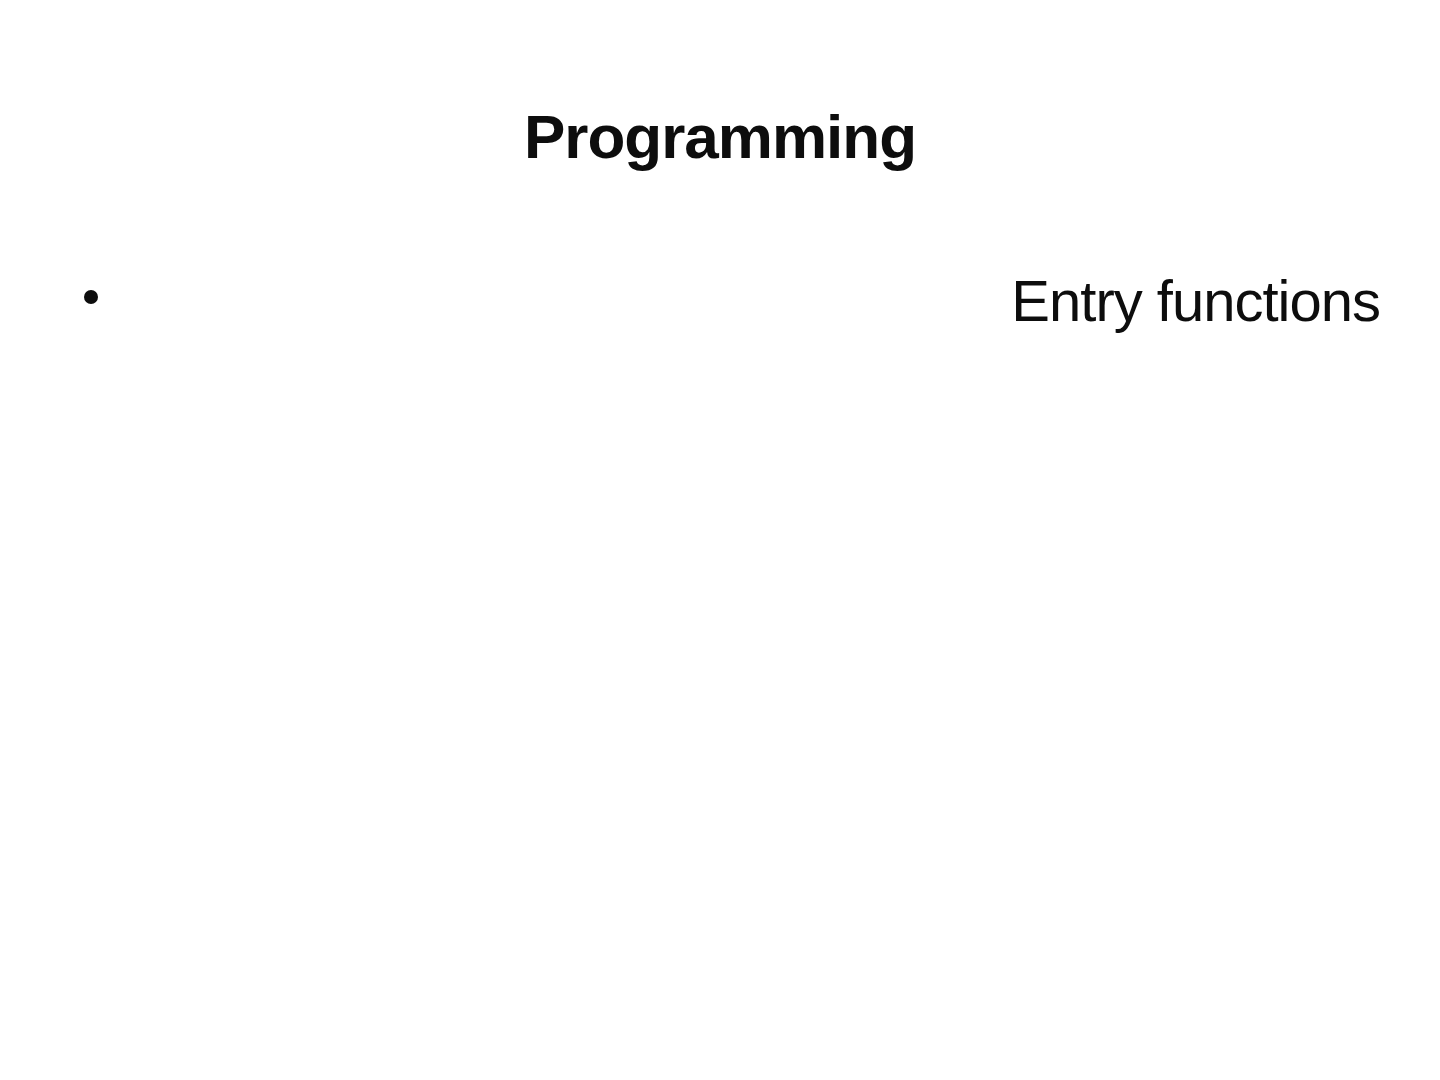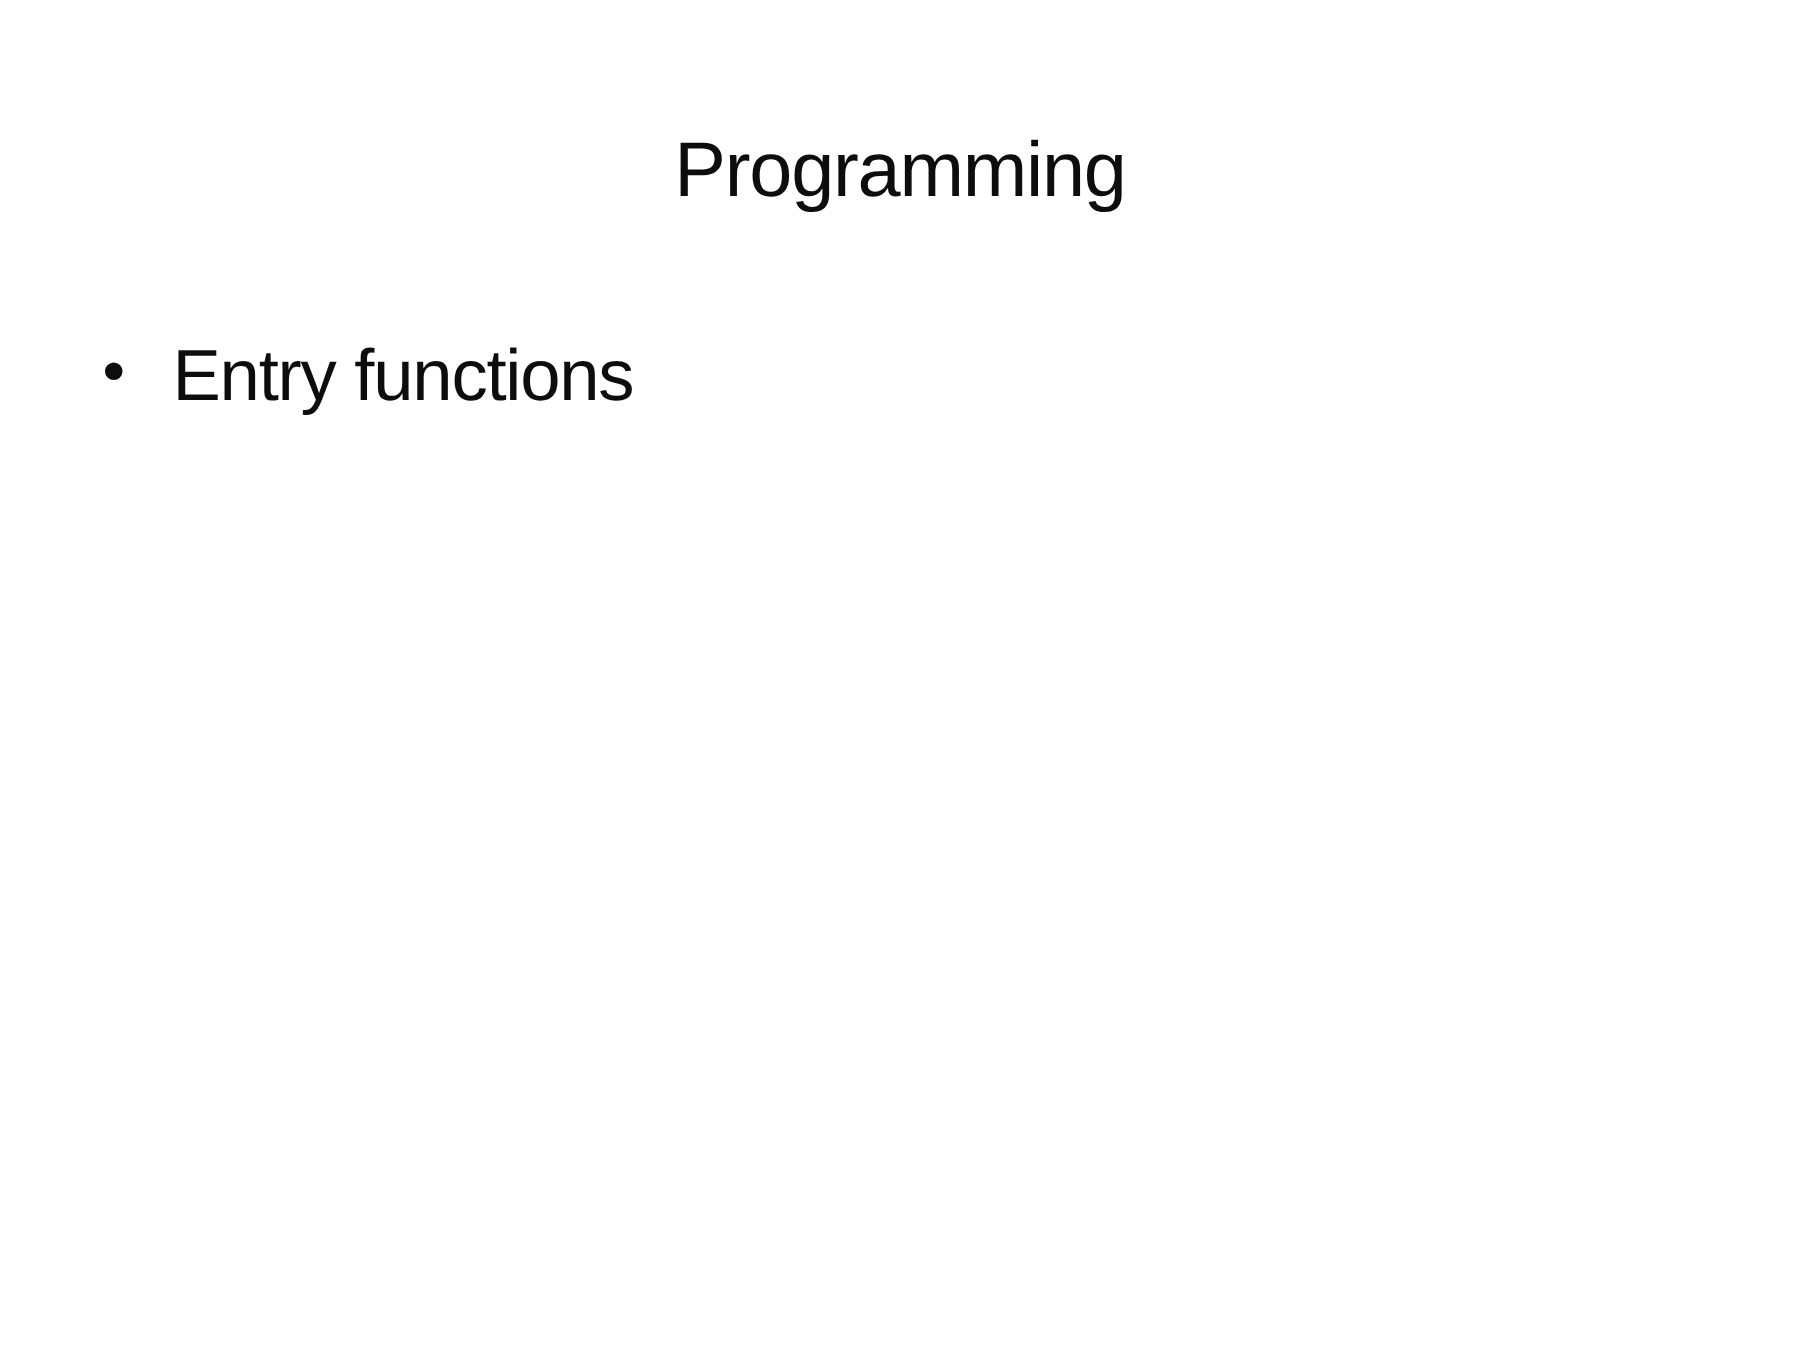--- a/index.html
+++ b/index.html
@@ -16,33 +16,34 @@
     font-family: "Liberation Sans", sans-serif;
     color: #000000;
   }
   .slide-title {
     position: absolute;
     top: 52px;
     left: 0;
     width: 100%;
     text-align: center;
     font-size: 62px;
-    font-weight: 400;
+    font-weight: 700;
     line-height: 86px;
     letter-spacing: -1px;
     color: #0d0d0d;
   }
   .title-line {
     display: block;
   }
   .bullet-list {
     position: absolute;
     top: 268px;
     left: 84px;
     right: 60px;
+    text-align: right;
   }
   .bullet-item {
     display: flex;
     align-items: flex-start;
     font-size: 58px;
     font-weight: 400;
     letter-spacing: -1px;
     line-height: 1.15;
     color: #0d0d0d;
   }

